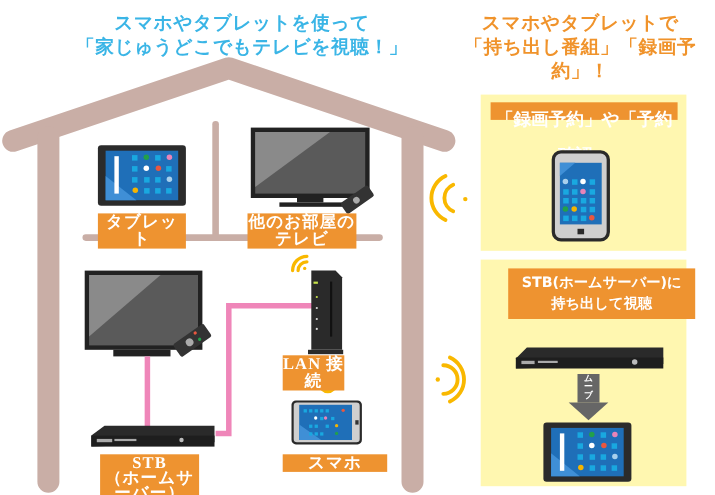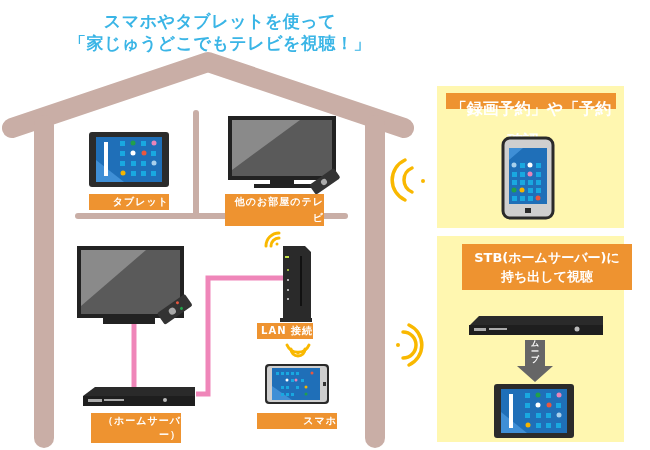--- a/index.html
+++ b/index.html
@@ -1,32 +1,34 @@
 <!DOCTYPE html>
 <html><head>
 <meta charset="utf-8">
 <style>
   html, body { margin:0; padding:0; background:#ffffff; }
   body { width:650px; height:450px; position:relative; overflow:hidden; font-family:"DejaVu Sans", sans-serif; }
-  .headline { position:absolute; text-align:center; font-weight:bold; font-size:17px; line-height:22px; letter-spacing:0.5px; }
+  .headline { position:absolute; text-align:center; font-weight:bold; font-size:17px; line-height:22px; letter-spacing:0.5px;font-family:Liberation Serif, serif; }
   .hl-left { left:60px; top:10px; width:320px; color:#3ab5e6; }
   .hl-right { left:405px; top:10px; width:245px; color:#f0932b; }
-  .label { position:absolute; background:#ee9330; color:#fff; font-weight:bold; font-size:10px; text-align:right; line-height:16px; letter-spacing:1px; }
+  .label { position:absolute; background:#ee9330; color:#fff; font-weight:bold; font-size:15px; text-align:center; line-height:16px; letter-spacing:1px;font-family:Liberation Serif, serif; }
   .panel { position:absolute; background:#fff7b0; }
   .panel-title { position:absolute; background:#ee9330; color:#fff; font-weight:bold; text-align:center; font-size:13px; line-height:18px; }
   svg.house { position:absolute; left:0; top:0; }
 </style>
 </head>
 <body>
 
 <div class="headline hl-left">
   <div>スマホやタブレットを使って</div>
   <div>「家じゅうどこでもテレビを視聴！」</div>
 </div>
 <div class="headline hl-right">
+  <div>スマホやタブレットで</div>
+  <div>「持ち出し番組」「録画予約」！</div>
 </div>
 
 <svg class="house" width="650" height="450" viewBox="0 0 650 450">
 
   <polyline points="12,128 208,62 404,128" fill="none" stroke="#c9aea6" stroke-width="20" stroke-linecap="round" stroke-linejoin="round"></polyline>
 
   <line x1="44" y1="125" x2="44" y2="438" stroke="#c9aea6" stroke-width="20" stroke-linecap="round"></line>
   <line x1="375" y1="125" x2="375" y2="438" stroke="#c9aea6" stroke-width="20" stroke-linecap="round"></line>
 
   <line x1="196" y1="113" x2="196" y2="215" stroke="#c9aea6" stroke-width="6" stroke-linecap="round"></line>
@@ -153,22 +155,23 @@
   <g fill="none" stroke="#f9b800" stroke-width="3.5" stroke-linecap="round">
     <path d="M409,325 A22,22 0 0 1 409,365"></path>
     <path d="M403,332 A13,13 0 0 1 403,358"></path>
     <circle cx="398" cy="345" r="2" fill="#f9b800" stroke="none"></circle>
   </g>
 </svg>
 
 <div class="label" style="left:89px; top:194px; width:80px;">タブレット</div>
 <div class="label" style="left:225px; top:194px; width:99px;">他のお部屋のテレビ</div>
 <div class="label" style="left:257px; top:323px; width:56px;">LAN 接続</div>
-<div class="label" style="left:257px; top:413px; width:80px;">スマホ</div>
+<div class="label" style="left:257px; top:413px; width:95px;">スマホ</div>
 <div class="label" style="left:91px; top:413px; width:90px; line-height:14px; padding:1px 0;">
+  <div>STB</div>
   <div>（ホームサーバー）</div>
 </div>
 
 <div class="panel" style="left:437px; top:86px; width:187px; height:142px;">
   <div class="panel-title" style="left:9px; top:7px; width:170px; height:16px; line-height:32px; font-size:16px;">「録画予約」や「予約確認」</div>
   <svg style="position:absolute; left:64px; top:50px;" width="60" height="86">
     <rect x="2" y="2" width="50" height="80" rx="7" fill="#cfcfcf" stroke="#2a2a2a" stroke-width="3"></rect>
     <rect x="8" y="12" width="38" height="56" fill="#1f6fb8"></rect>
     <polygon points="8,12 22,12 8,24" fill="#3f8fd6"></polygon>
     <g fill="#19a8e0">

